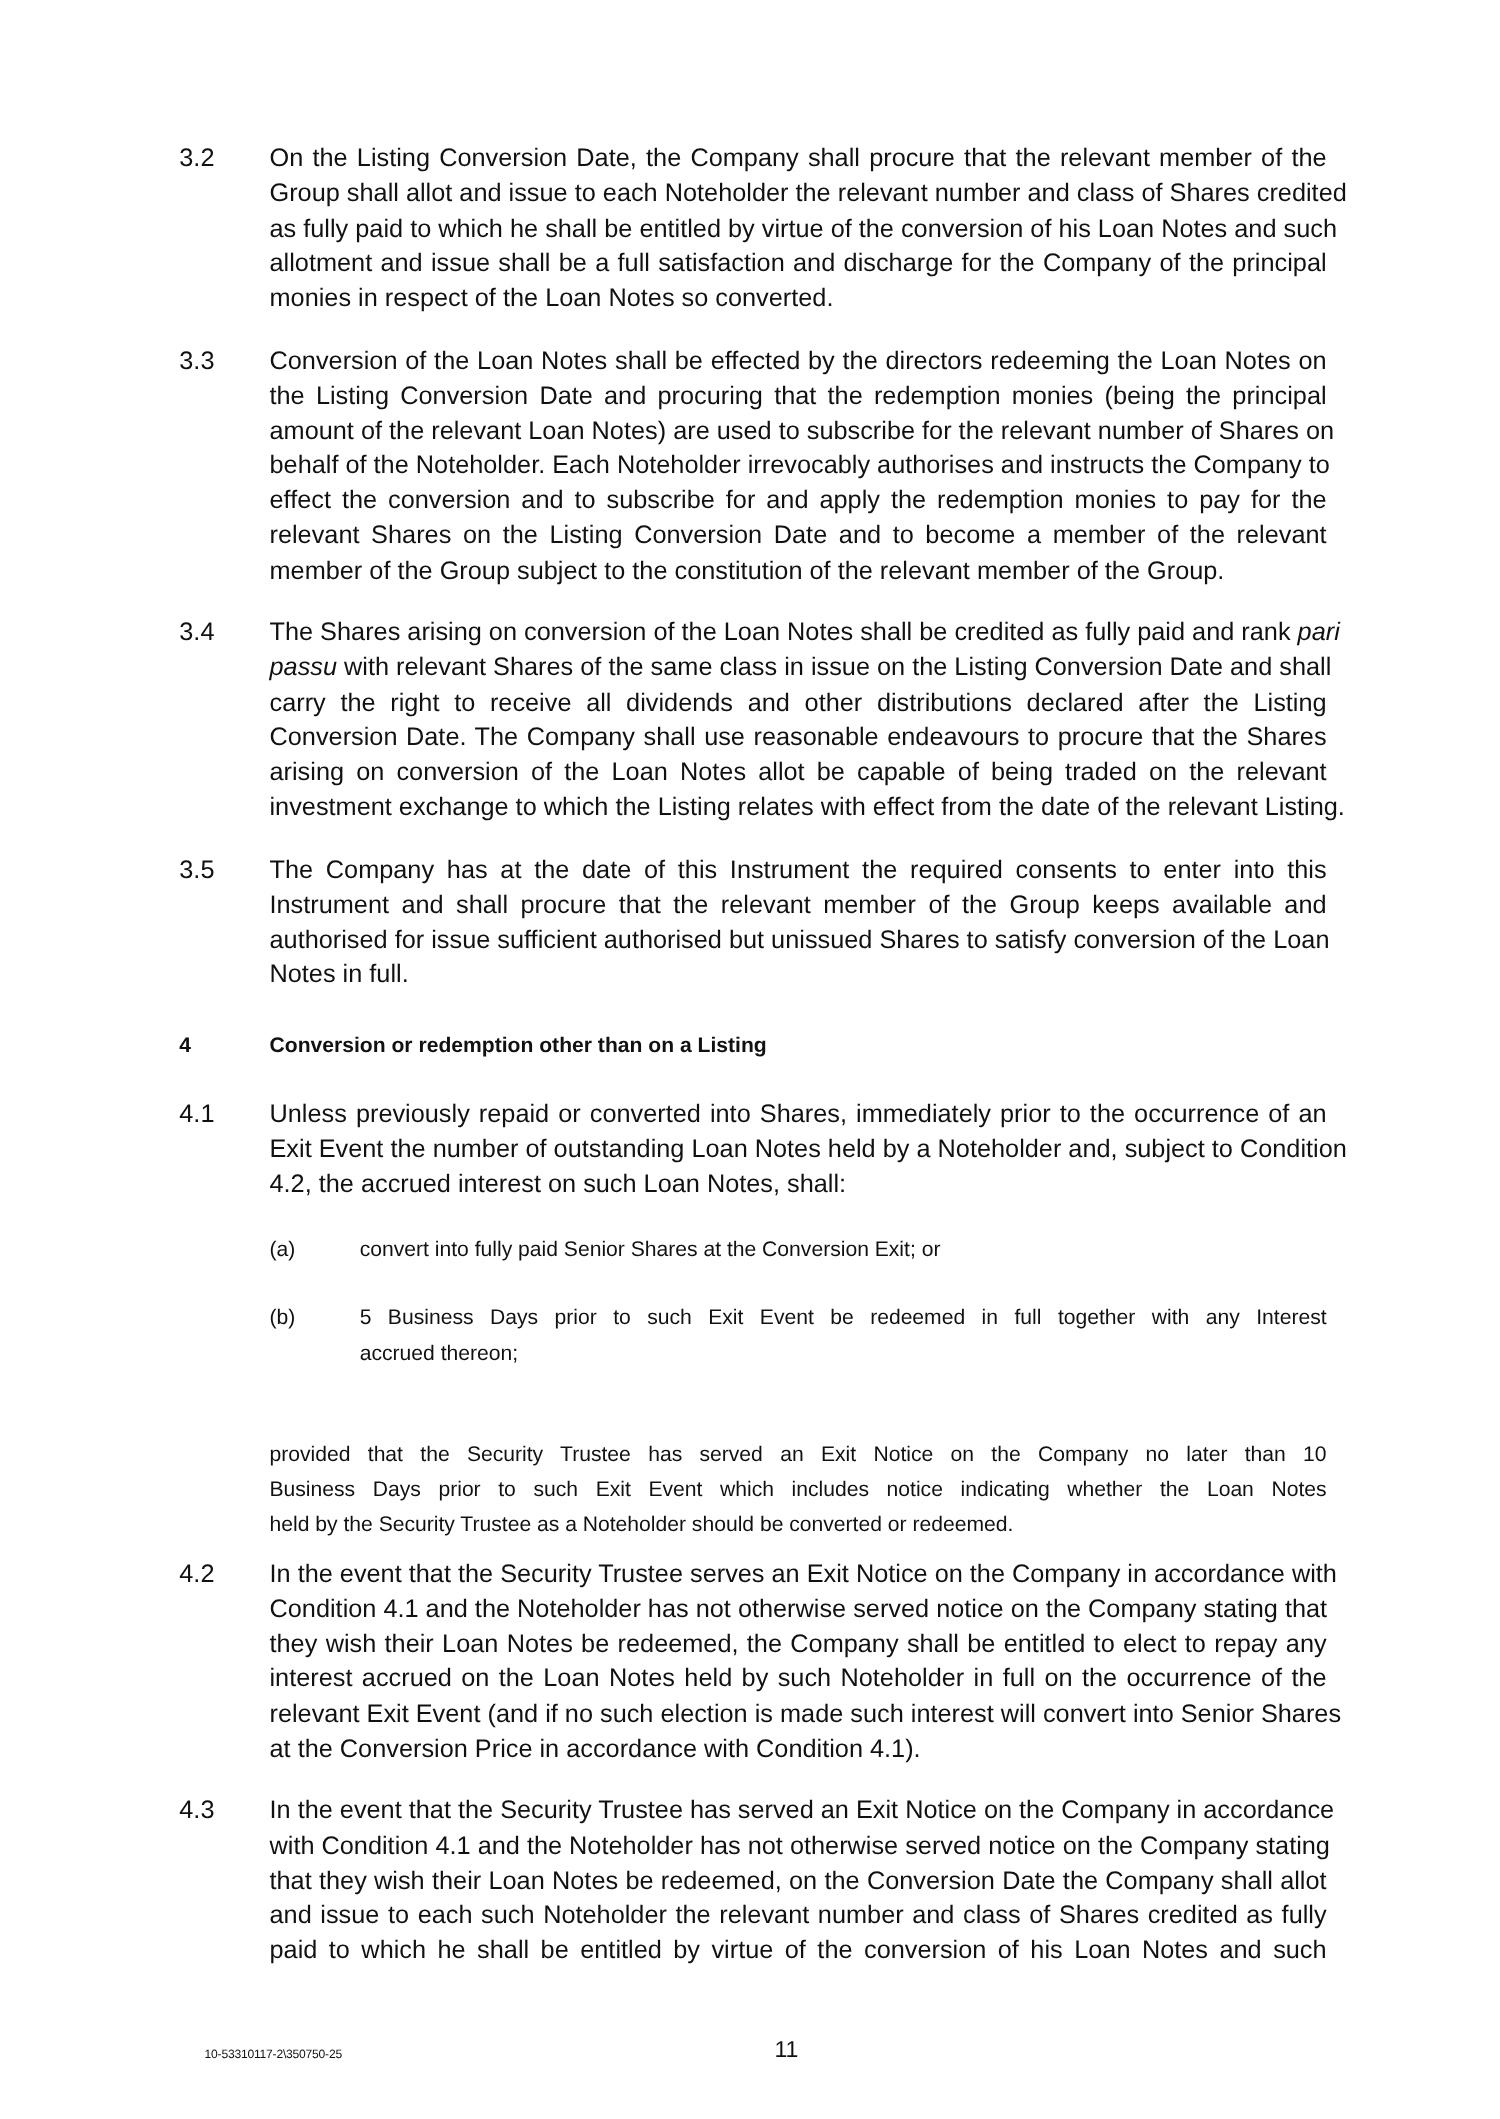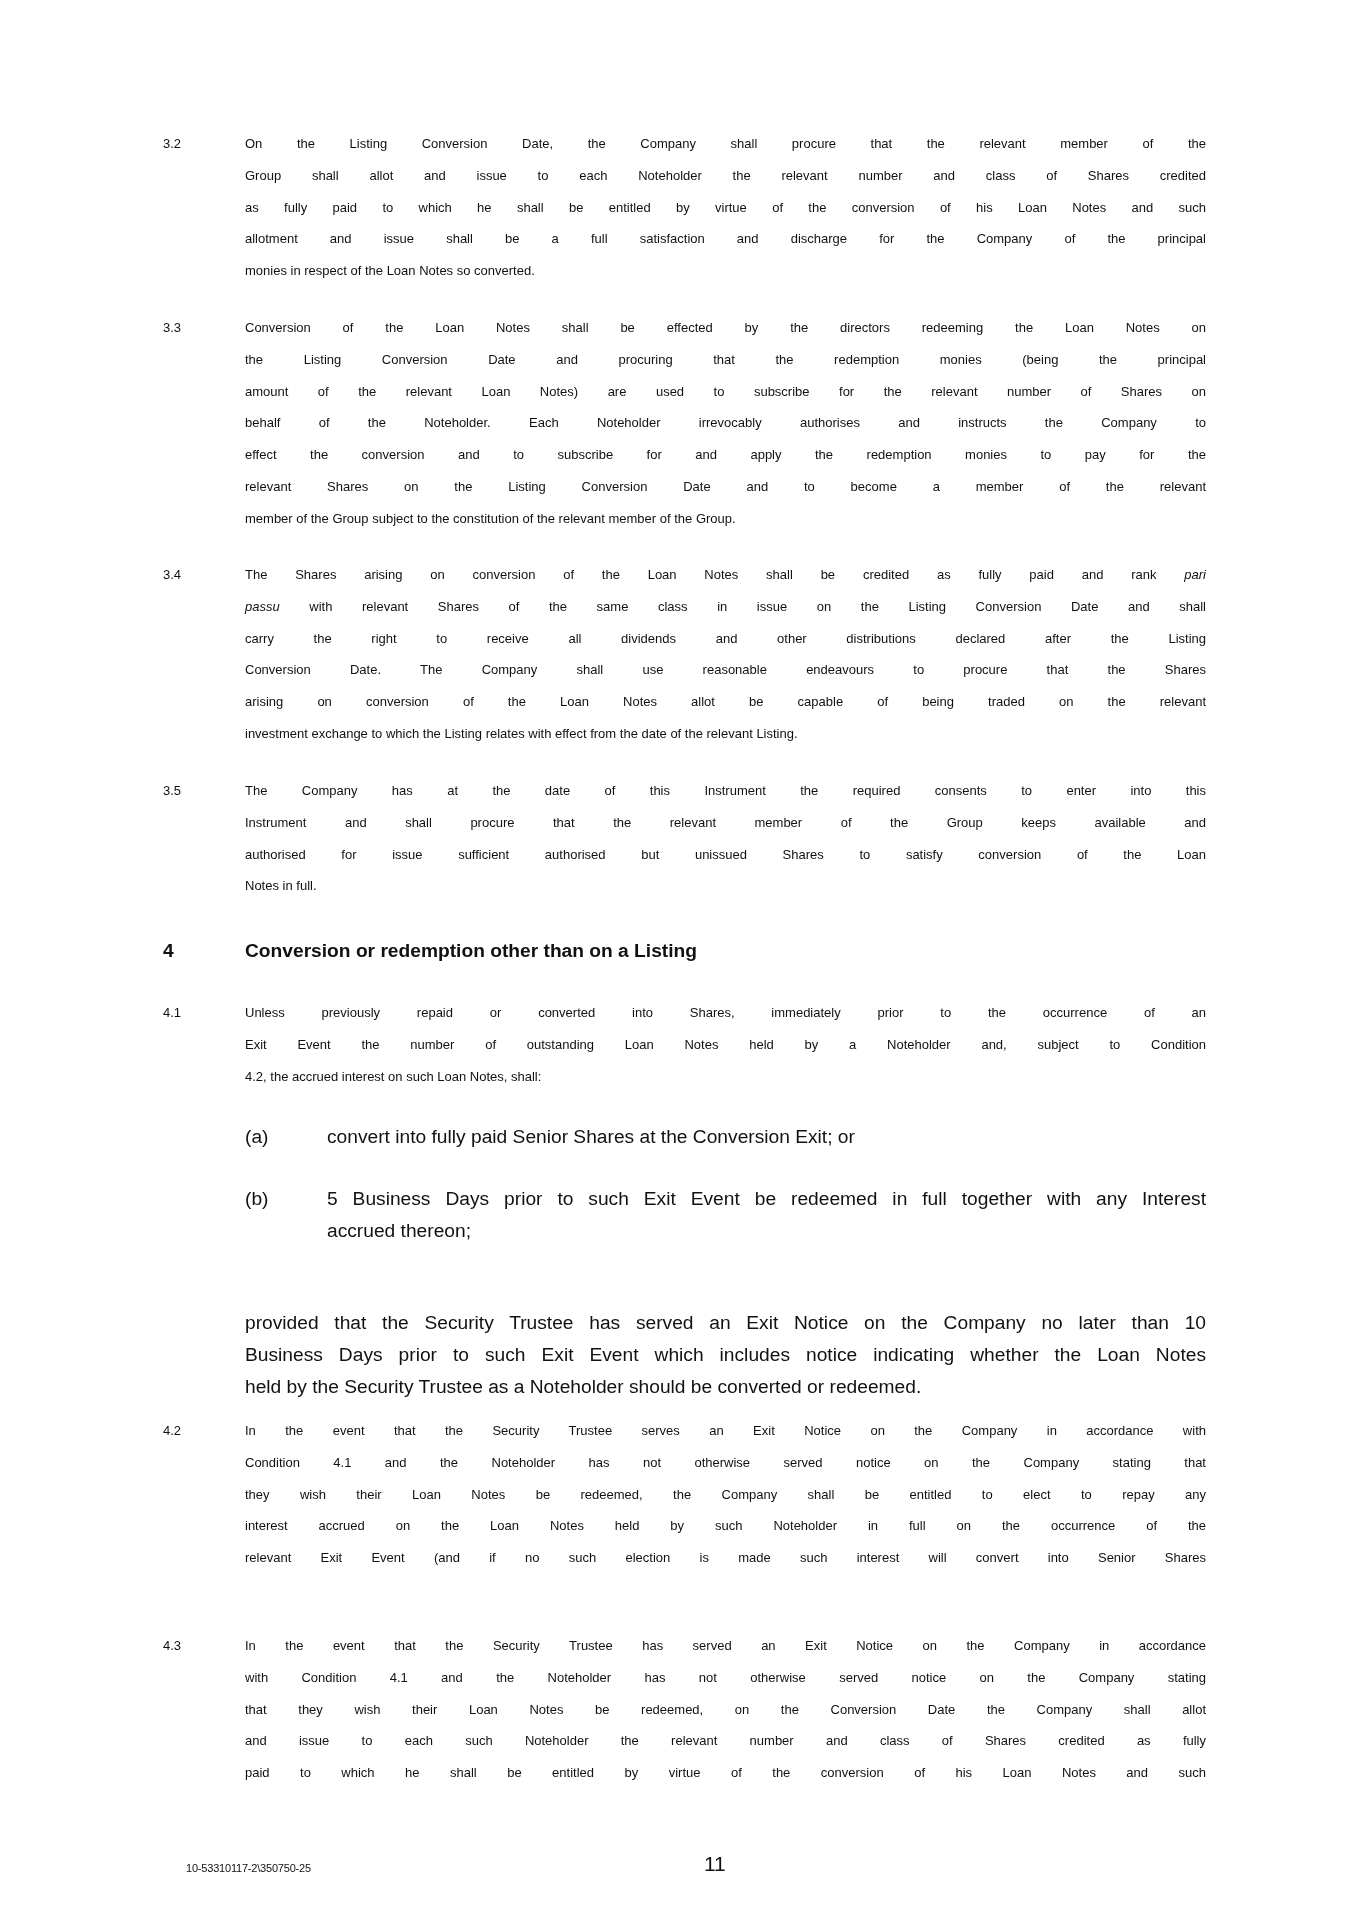--- a/index.html
+++ b/index.html
@@ -19,21 +19,21 @@
       position: absolute;
       left: 0;
       top: 0;
       width: 1364px;
       height: 1926px;
     }
     .clause {
       position: absolute;
       left: 163px;
       width: 1043px;
-      font-size: 13px;
+      font-size: 23px;
       line-height: 31.8px;
     }
     .clause .num {
       position: absolute;
       left: 0;
       top: 0;
       width: 80px;
     }
     .clause .body {
       margin-left: 82px;
@@ -208,20 +208,21 @@
   </div>
 
   <div class="clause" style="top:1415px;">
     <span class="num">4.2</span>
     <div class="body">
       <span class="line">In the event that the Security Trustee serves an Exit Notice on the Company in accordance with</span>
       <span class="line">Condition 4.1 and the Noteholder has not otherwise served notice on the Company stating that</span>
       <span class="line">they wish their Loan Notes be redeemed, the Company shall be entitled to elect to repay any</span>
       <span class="line">interest accrued on the Loan Notes held by such Noteholder in full on the occurrence of the</span>
       <span class="line">relevant Exit Event (and if no such election is made such interest will convert into Senior Shares</span>
+      <span class="line last">at the Conversion Price in accordance with Condition 4.1).</span>
     </div>
   </div>
 
   <div class="clause" style="top:1630px;">
     <span class="num">4.3</span>
     <div class="body">
       <span class="line">In the event that the Security Trustee has served an Exit Notice on the Company in accordance</span>
       <span class="line">with Condition 4.1 and the Noteholder has not otherwise served notice on the Company stating</span>
       <span class="line">that they wish their Loan Notes be redeemed, on the Conversion Date the Company shall allot</span>
       <span class="line">and issue to each such Noteholder the relevant number and class of Shares credited as fully</span>

